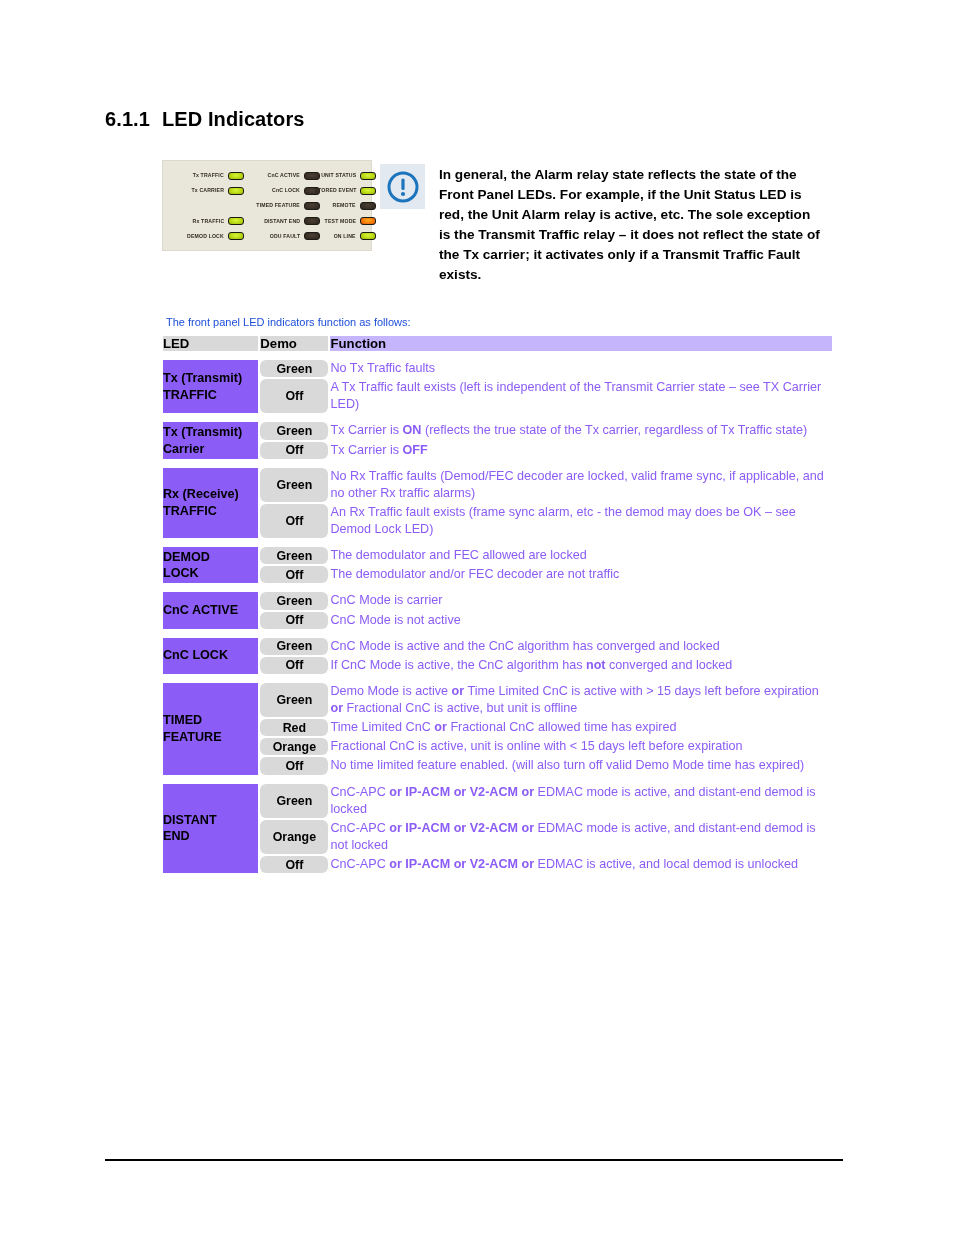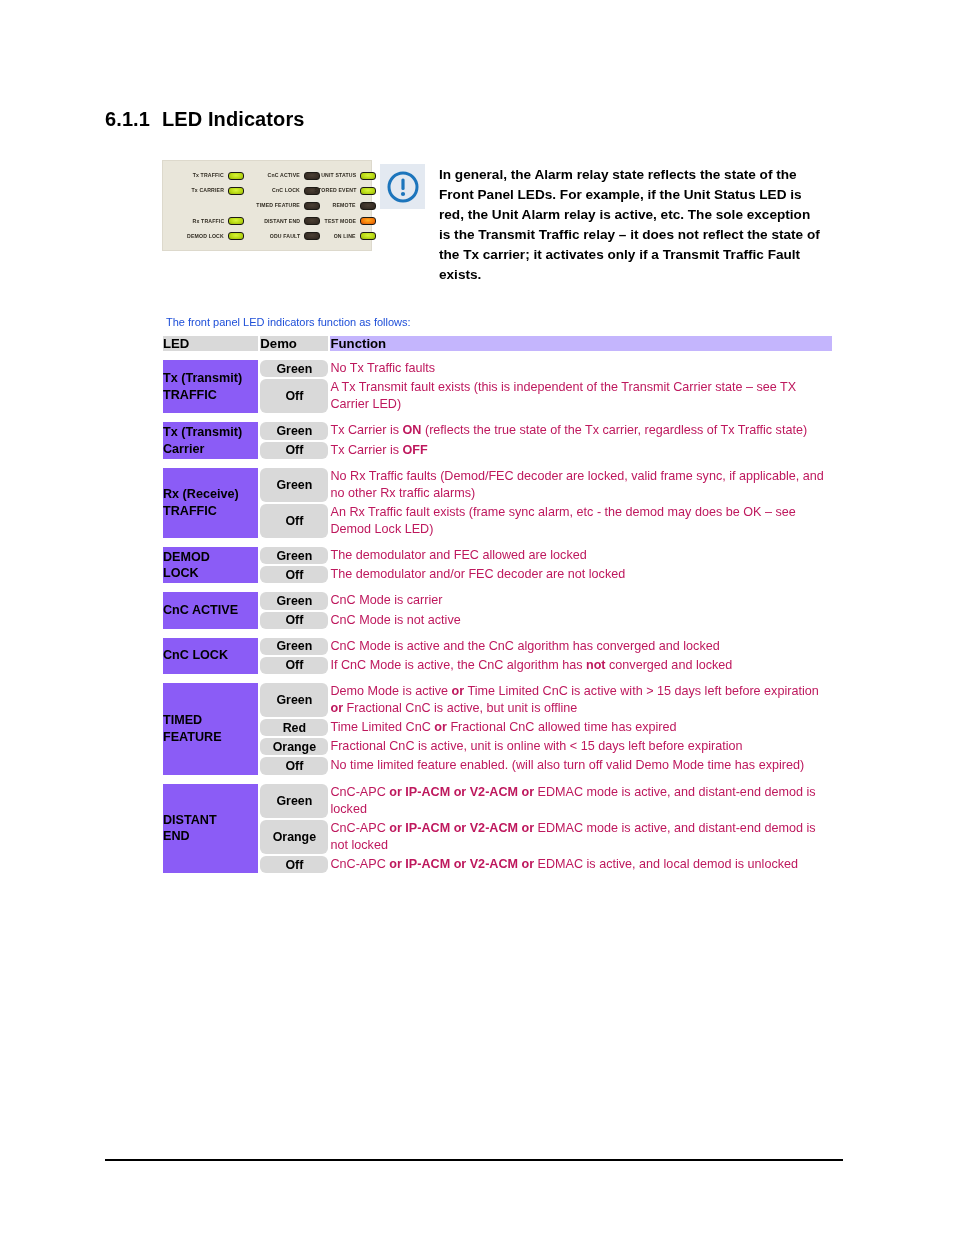--- a/index.html
+++ b/index.html
@@ -178,21 +178,21 @@
     font-weight: bold;
     text-align: center;
     padding: 7px 4px;
     border-radius: 6px;
   }
   td.func {
     background: #ffffff;
     font-size: 12.6px;
     line-height: 1.36;
     padding: 6px 10px 6px 8px;
-    color: #be185d;
+    color: #8b5cf6;
   }
   td.func b { font-weight: bold; }
 
   .spacer-row td { height: 5px; background: #ffffff; padding: 0; }
 
   
   .footer-rule {
     position: absolute;
     left: 105px;
     top: 1159px;
@@ -310,21 +310,21 @@
           <tr class="spacer-row">
             <td colspan="3"></td>
           </tr>
           <tr>
             <td class="led-name" rowspan="2">Tx (Transmit)<br>TRAFFIC</td>
             <td class="state">Green</td>
             <td class="func">No Tx Traffic faults</td>
           </tr>
           <tr>
             <td class="state">Off</td>
-            <td class="func">A Tx Transmit fault exists (this is independent of the Transmit Carrier state – see TX Carrier LED)</td>
+            <td class="func">A Tx Traffic fault exists (left is independent of the Transmit Carrier state – see TX Carrier LED)</td>
           </tr>
           <tr class="spacer-row">
             <td colspan="3"></td>
           </tr>
           <tr>
             <td class="led-name" rowspan="2">Tx (Transmit)<br>Carrier</td>
             <td class="state">Green</td>
             <td class="func">Tx Carrier is <b>ON</b> (reflects the true state of the Tx carrier, regardless of Tx Traffic state)</td>
           </tr>
           <tr>
@@ -346,21 +346,21 @@
           <tr class="spacer-row">
             <td colspan="3"></td>
           </tr>
           <tr>
             <td class="led-name" rowspan="2">DEMOD<br>LOCK</td>
             <td class="state">Green</td>
             <td class="func">The demodulator and FEC allowed are locked</td>
           </tr>
           <tr>
             <td class="state">Off</td>
-            <td class="func">The demodulator and/or FEC decoder are not locked</td>
+            <td class="func">The demodulator and/or FEC decoder are not traffic</td>
           </tr>
           <tr class="spacer-row">
             <td colspan="3"></td>
           </tr>
           <tr>
             <td class="led-name" rowspan="2">CnC ACTIVE</td>
             <td class="state">Green</td>
             <td class="func">CnC Mode is carrier</td>
           </tr>
           <tr>

